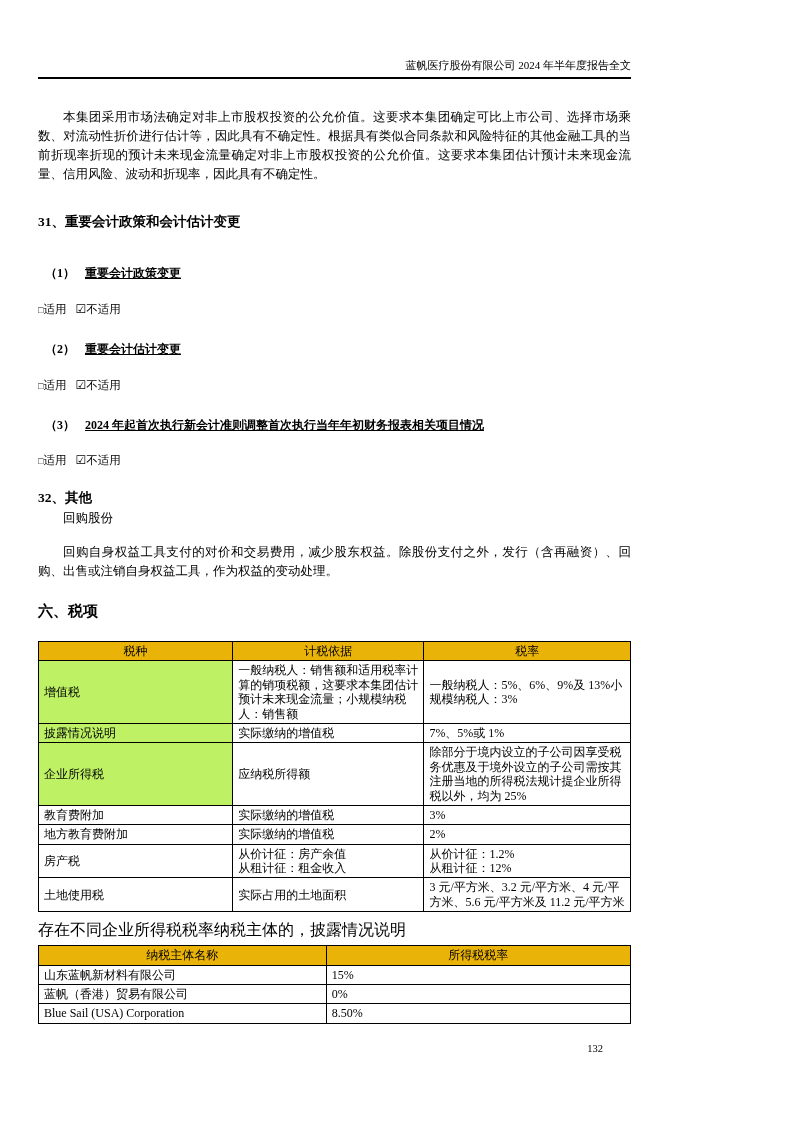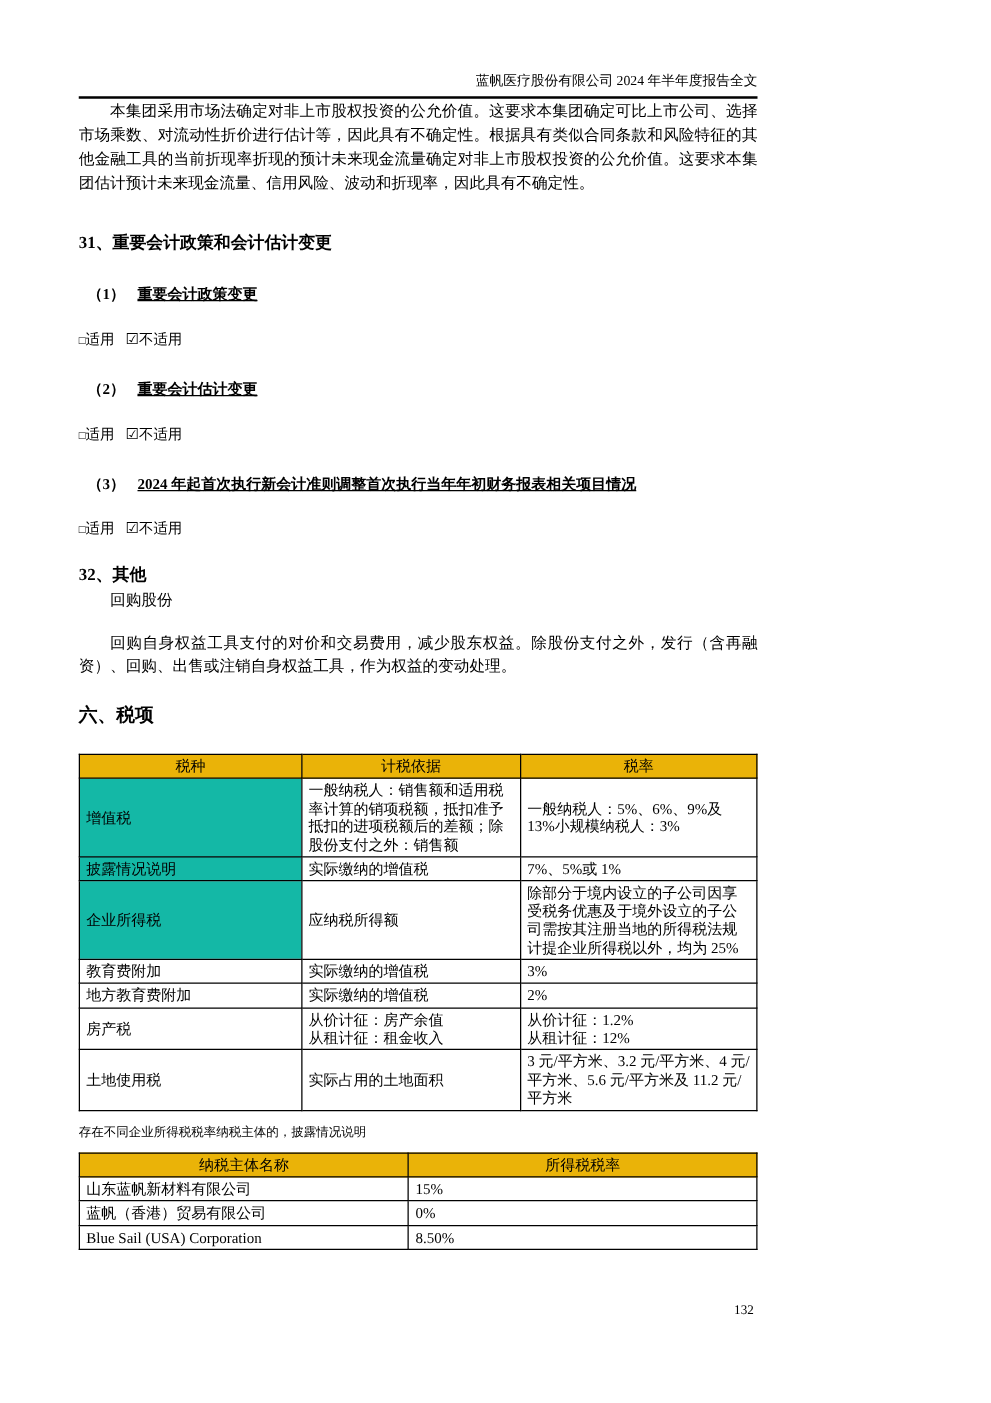--- a/index.html
+++ b/index.html
@@ -1,53 +1,53 @@
 <!DOCTYPE html>
 <html><head>
 <meta charset="utf-8">
 <style>
   * { margin:0; padding:0; box-sizing:border-box; }
   html,body { background:#ffffff; }
   .page {
     width:669px; height:1122px; background:#fff; color:#000;
     font-family:"Liberation Serif","DejaVu Serif",serif;
-    position:relative; padding:0 63px; overflow:hidden;
+    position:relative; padding:0 38px; overflow:hidden;
   }
   
   .header-title { padding-top:58px; text-align:right; font-size:11px; line-height:14px; }
   .header-rule { border-bottom:2px solid #000; margin-top:5px; }
   
-  .intro { margin-top:1px; font-size:12.5px; line-height:19px; text-align:justify; text-indent:2em; }
+  .intro { margin-top:29px; font-size:12.5px; line-height:19px; text-align:justify; text-indent:2em; }
   .h-major { font-size:13.5px; font-weight:bold; line-height:18px; }
   #s31 { margin-top:29px; }
   #s32 { margin-top:20px; }
   .h-sub { font-size:12px; font-weight:bold; line-height:16px; padding-left:7px; }
   .h-sub .h-title { text-decoration:underline; margin-left:10px; }
-  #sub1 { margin-top:24px; }
+  #sub1 { margin-top:34px; }
   #sub2 { margin-top:23px; }
   #sub3 { margin-top:23px; }
   .checkline { font-size:11.5px; line-height:15px; }
   #check1 { margin-top:21px; }
   #check2 { margin-top:21px; }
   #check3 { margin-top:20px; }
   .box-u { font-size:9px; }
   .box-c { font-size:12px; margin-left:9px; }
   .buyback-sub { margin-top:2px; font-size:12.5px; line-height:19px; text-indent:2em; }
   .buyback-p  { margin-top:15px; font-size:12.5px; line-height:19px; text-align:justify; text-indent:2em; }
   .h-top  { margin-top:20px; font-size:15px; font-weight:bold; line-height:20px; }
   .h-num2 { margin-top:22px; font-size:13px; font-weight:bold; line-height:17px; }
   
   table { border-collapse:collapse; width:100%; font-size:12px; line-height:1.2; border:1.5px solid #000; }
   .t1 { margin-top:20px; }
   .t2 { margin-top:8px; }
   th, td { border:1px solid #000; padding:2px 5px; vertical-align:middle; font-weight:normal; }
   th { background:#eab308; text-align:center; }
-  .shade { background:#14b8a6; }
+  .shade { background:#bef264; }
   .pre { white-space:pre-line; }
-  .note { margin-top:10px; font-size:10px; line-height:15px; }
+  .note { margin-top:10px; font-size:16px; line-height:15px; }
   .pagenum { position:absolute; top:1042px; right:66px; font-size:10.5px; line-height:14px; }
 </style>
 </head>
 <body>
 
 <div class="page">
 
   <div>
     <div class="header-title">蓝帆医疗股份有限公司 2024 年半年度报告全文</div>
     <div class="header-rule"></div>
@@ -91,21 +91,21 @@
         <col style="width:34.9%">
       </colgroup>
     <tbody>
         <tr>
       <th>税种</th>
       <th>计税依据</th>
       <th>税率</th>
     </tr>
     <tr>
       <td class="shade">增值税</td>
-      <td>一般纳税人：销售额和适用税率计算的销项税额，抵扣准予抵扣的进项税额后的差额；除股份支付之外：销售额</td>
+      <td>一般纳税人：销售额和适用税率计算的销项税额，这要求本集团估计预计未来现金流量；小规模纳税人：销售额</td>
       <td>一般纳税人：5%、6%、9%及 13%小规模纳税人：3%</td>
     </tr>
     <tr>
       <td class="shade">披露情况说明</td>
       <td>实际缴纳的增值税</td>
       <td>7%、5%或 1%</td>
     </tr>
     <tr>
       <td class="shade">企业所得税</td>
       <td>应纳税所得额</td>

